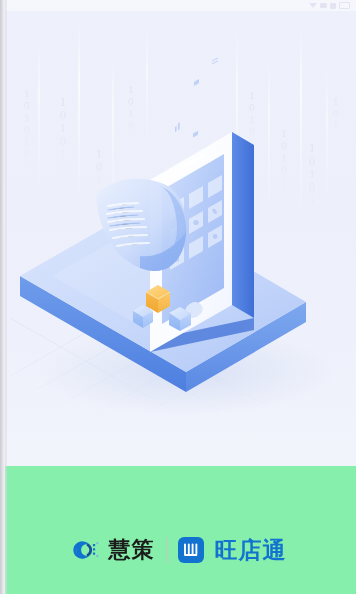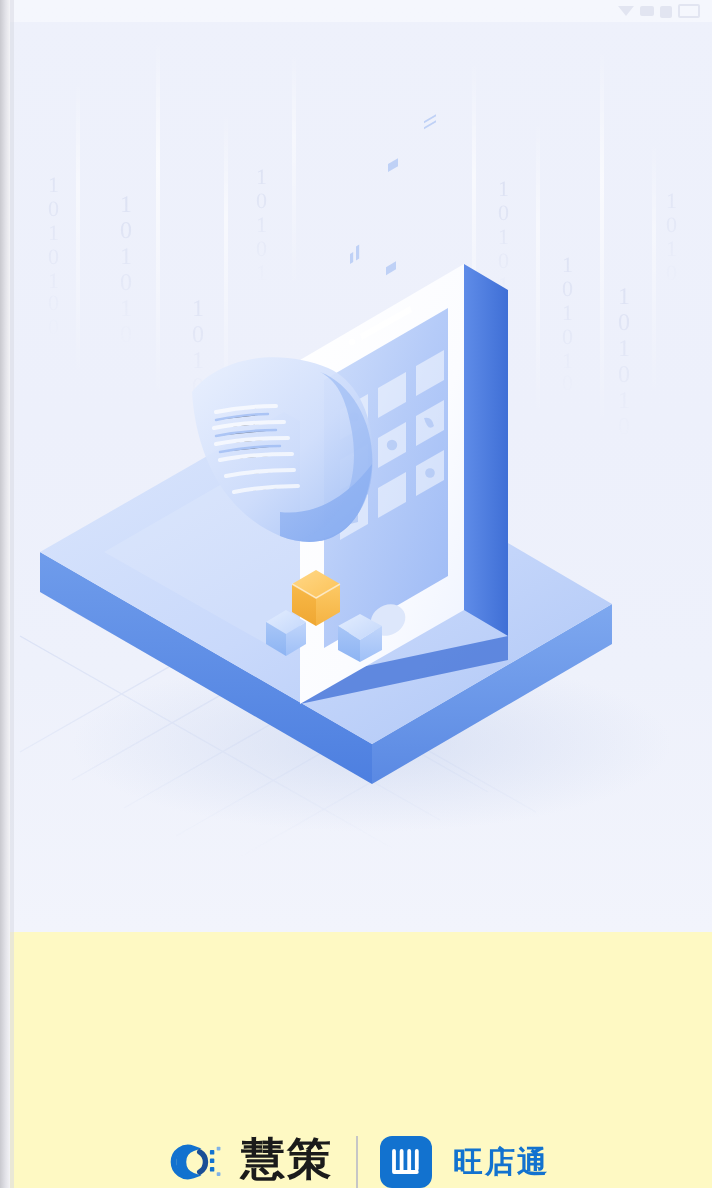--- a/index.html
+++ b/index.html
@@ -112,23 +112,23 @@
     left: 0; top: 0;
     width: 356px; height: 466px;
     z-index: 10;
   }
 
   
   .footer {
     position: absolute;
     left: 0; top: 466px;
     width: 356px; height: 128px;
-    background: #fef9c3;
-    display: flex;
-    align-items: flex-end;
+    background: #86efac;
+    display: flex;
+    align-items: center;
     justify-content: center;
     padding-top: 40px;
     box-sizing: border-box;
   }
   .logo-lockup {
     display: flex;
     align-items: center;
     gap: 0px;
   }
   .logo-block {
@@ -161,21 +161,21 @@
     border-radius: 6px;
     background: #1272cf;
     flex: 0 0 auto;
     display: flex;
     align-items: center;
     justify-content: center;
   }
   .logo-word-blue {
     font-family: "DejaVu Sans", "Liberation Sans", sans-serif;
     font-weight: 700;
-    font-size: 15px;
+    font-size: 23px;
     line-height: 1;
     letter-spacing: 1px;
     color: #1272cf;
     white-space: nowrap;
     margin-left: 6px;
   }
 </style>
 </head>
 <body>
 

